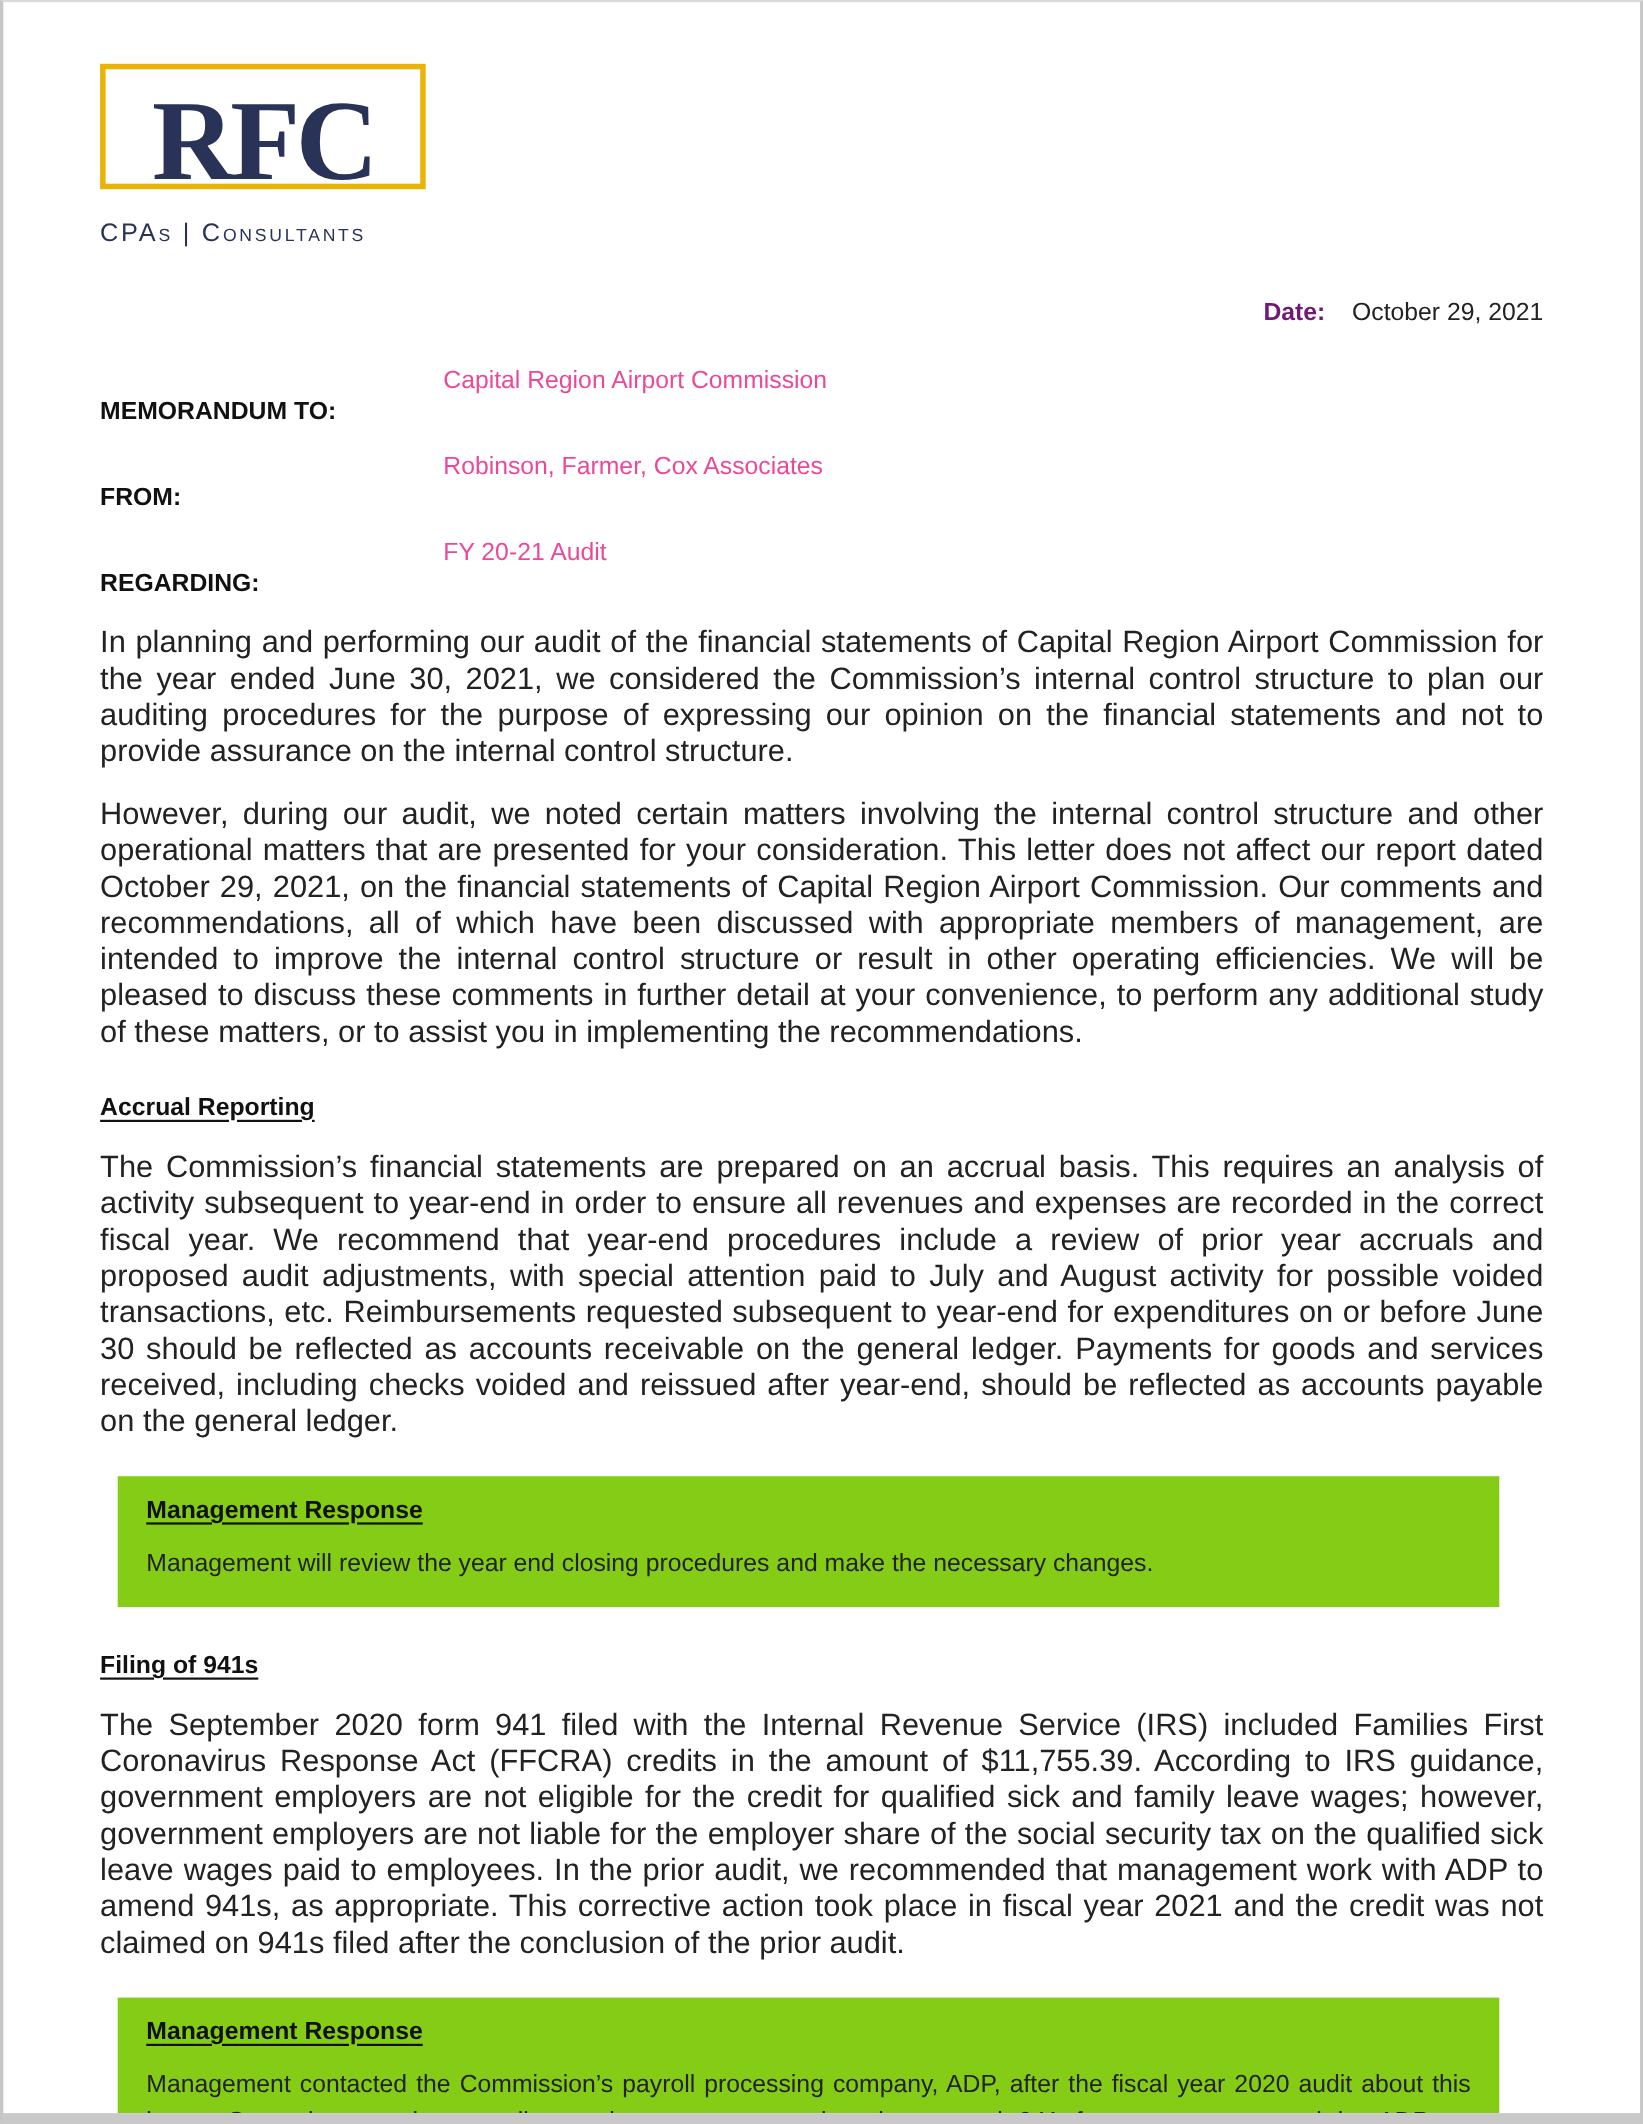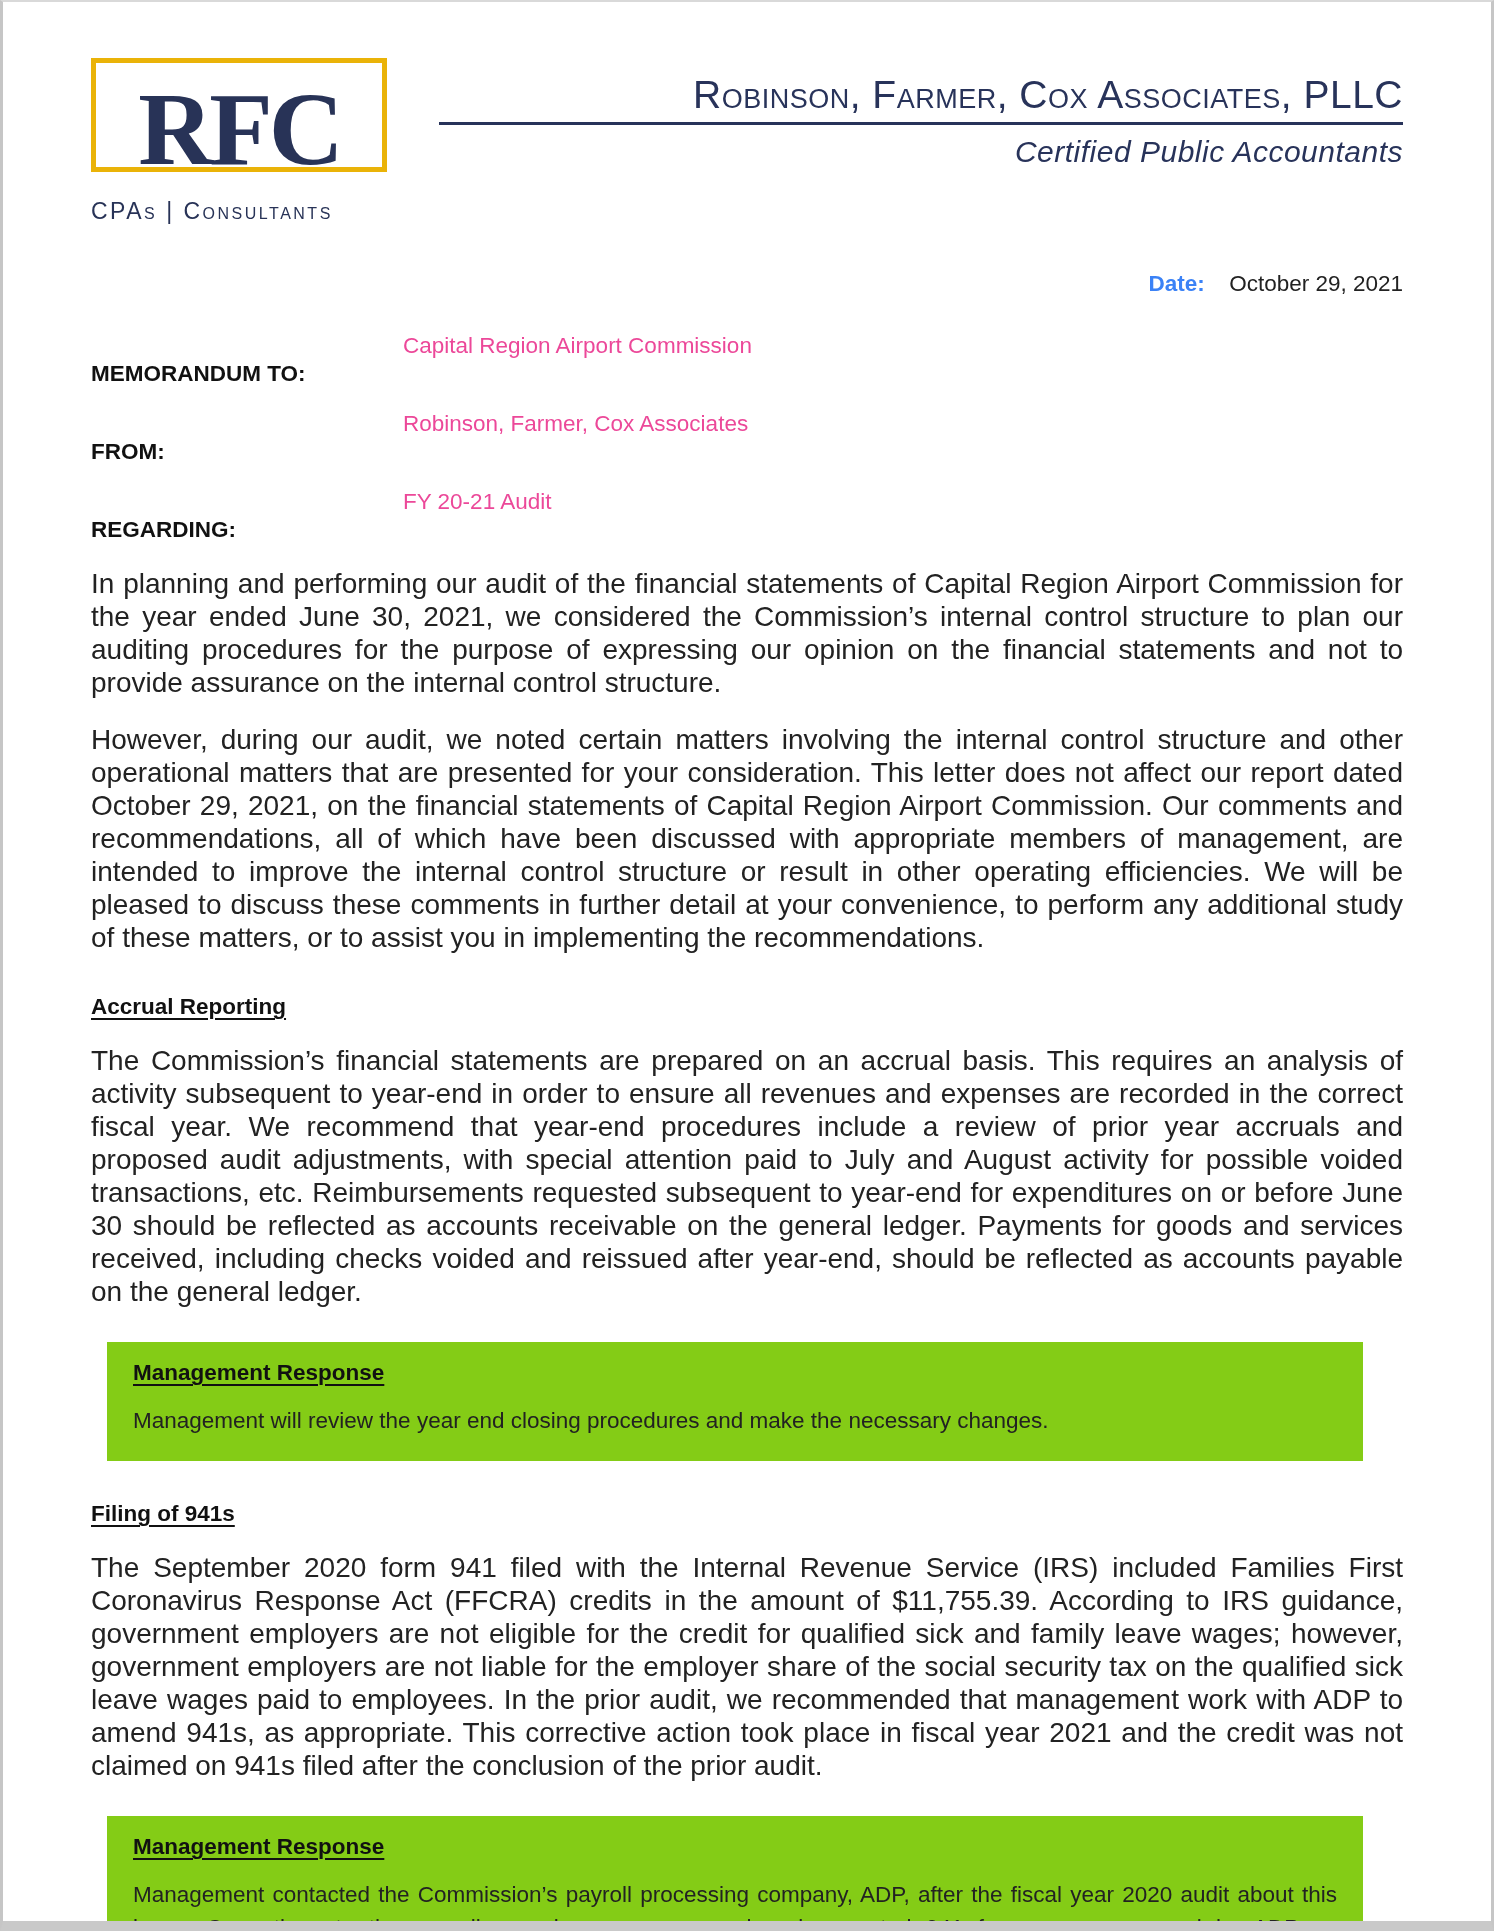--- a/index.html
+++ b/index.html
@@ -65,21 +65,21 @@
     margin-top: 10px;
     font-style: italic;
     font-size: 30px;
     color: #28335a;
     text-align: right;
     letter-spacing: 0.5px;
   }
 
   
   .date-row { margin-top: 46px; text-align: right; font-size: 22.5px; }
-  .date-label { font-weight: 700; color: #3b82f6; }
+  .date-label { font-weight: 700; color: #701a75; }
   .date-value { margin-left: 18px; color: #222; }
 
   .memo-block { margin-top: 36px; }
   .memo-row { display: flex; margin-bottom: 24px; font-size: 22.5px; }
   .memo-label { width: 312px; flex: 0 0 312px; font-weight: 700; color: #111; margin-top: 28px; }
   .memo-value { color: #ec4899; }
 
   
   .para {
     margin-top: 24px;
@@ -127,25 +127,20 @@
 
 <div class="page">
 
   <div class="header-row">
     <div class="logo-block">
       <div class="logo-box">
         <span class="logo-acronym">RFC</span>
       </div>
       <div class="logo-tagline">CPAs | Consultants</div>
     </div>
-    <div class="header-right">
-      <div class="firm-name">Robinson, Farmer, Cox Associates, PLLC</div>
-      <div class="header-rule"></div>
-      <div class="firm-subtitle">Certified Public Accountants</div>
-    </div>
   </div>
 
   <div class="date-row">
     <span class="date-label">Date:</span>
     <span class="date-value">October 29, 2021</span>
   </div>
 
   <div class="memo-block">
     <div class="memo-row">
       <span class="memo-label">MEMORANDUM TO:</span>

